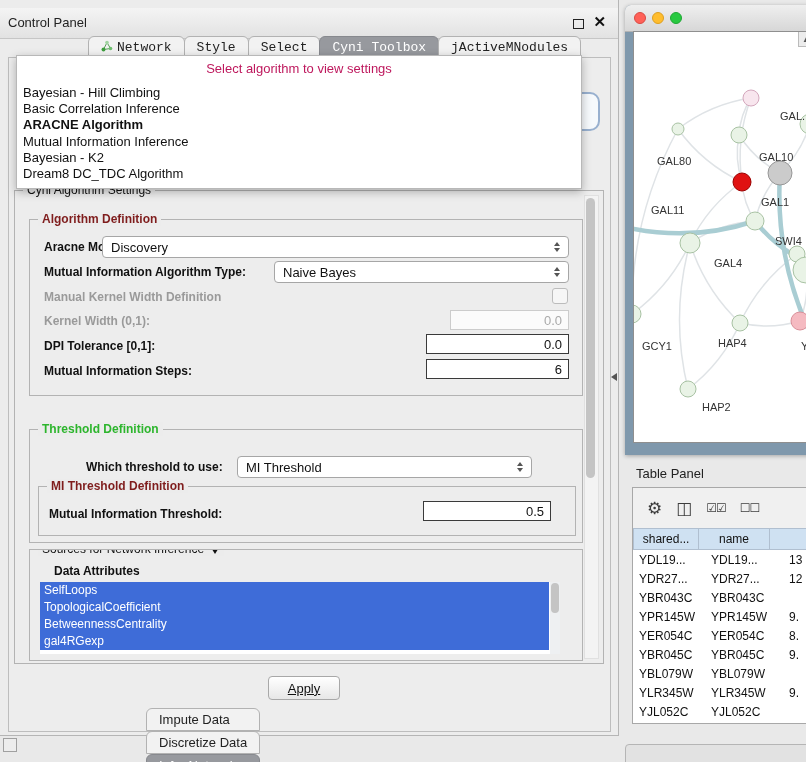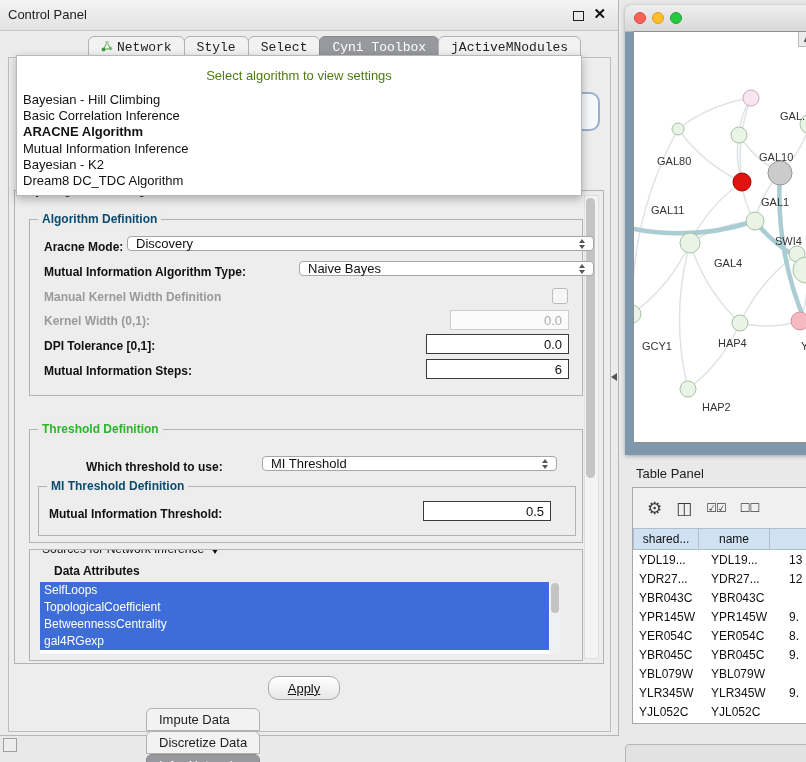--- a/index.html
+++ b/index.html
@@ -3,56 +3,56 @@
 <meta charset="utf-8">
 <style>
   html,body{margin:0;padding:0;}
   body{width:806px;height:762px;position:relative;overflow:hidden;background:#e9e9e9;
        font-family:"Liberation Sans",sans-serif;color:#111;}
   .abs{position:absolute;}
 
   
   #control-panel{left:0;top:0;width:618px;height:735px;background:#ececec;
     border-right:1px solid #b5b5b5;border-bottom:1px solid #b5b5b5;}
-  #cp-titlebar{left:0;top:0;right:0;height:30px;background:linear-gradient(#f4f4f4,#e2e2e2);
+  #cp-titlebar{left:0;top:8px;right:0;height:30px;background:linear-gradient(#f4f4f4,#e2e2e2);
     border-bottom:1px solid #c6c6c6;}
   #cp-title{left:8px;top:7px;font-size:13px;color:#222;}
   #cp-float{right:34px;top:11px;width:9px;height:8px;border:1.5px solid #222;}
   #cp-close{right:12px;top:5px;font-size:15px;font-weight:bold;color:#111;cursor:default;}
 
   #content-frame{left:8px;top:57px;width:601px;height:673px;border:1px solid #bdbdbd;background:#ededed;}
 
   
   #top-tabs{left:88px;top:36px;display:flex;z-index:5;font-family:Liberation Mono, monospace;}
   #bottom-tabs{left:146px;top:708px;display:flex;z-index:5;flex-direction:column;}
   .tab{height:21px;display:flex;align-items:center;gap:4px;padding:0 12px;background:#f2f2f2;
     border:1px solid #b2b2b2;margin-right:-1px;border-radius:6px 6px 0 0;font-size:13px;color:#222;}
   .tab.active{background:#97999e;color:#fff;border-color:#87898e;}
 
   
   #algo-popup{left:16px;top:55px;width:564px;background:#fff;border:1px solid #b8b8b8;
     box-shadow:0 3px 9px rgba(0,0,0,.28);z-index:60;}
-  #algo-placeholder{text-align:center;color:#4d7c0f;font-size:13px;padding:12px 0 9px 0;}
+  #algo-placeholder{text-align:center;color:#be185d;font-size:13px;padding:5px 0 9px 0;}
   #algo-list{list-style:none;margin:0;padding:0 0 6px 4px;}
   #algo-list li{font-size:13px;line-height:16.2px;padding-left:2px;white-space:nowrap;}
   #algo-list li.selected{font-weight:bold;}
   #obscured-control{left:556px;top:92px;width:40px;height:35px;border:2px solid #98b0cf;
     border-radius:10px;background:#f6f9fc;z-index:10;}
 
   
   .group{position:absolute;border:1px solid #b3b3b3;}
   .gtitle{position:absolute;top:-8px;left:8px;background:#ececec;padding:0 4px;font-size:12px;white-space:nowrap;}
   .gtitle.bold{font-weight:bold;}
-  .blue{color:#0c4a6e;} .green{color:#2db52d;}
+  .blue{color:#7f1d1d;} .green{color:#2db52d;}
 
   .lbl{position:absolute;font-size:12px;font-weight:bold;color:#111;white-space:nowrap;}
   .lbl.dis{color:#9a9a9a;}
 
-  .mac-select{position:absolute;height:15px;background:#fff;border:1px solid #a6a6a6;border-radius:4px;
-    display:flex;align-items:center;padding:0 8px;font-size:13px;box-sizing:border-box;margin-left:25px;}
+  .mac-select{position:absolute;height:22px;background:#fff;border:1px solid #a6a6a6;border-radius:4px;
+    display:flex;align-items:center;padding:0 8px;font-size:13px;box-sizing:border-box;}
   .sel-arrows{margin-left:auto;display:flex;flex-direction:column;gap:2px;}
   .sel-arrows i{width:0;height:0;border-left:3.5px solid transparent;border-right:3.5px solid transparent;}
   .sel-arrows .up{border-bottom:4px solid #555;}
   .sel-arrows .dn{border-top:4px solid #555;}
 
   .field{position:absolute;height:20px;background:#fff;border:1px solid #999;font-size:13px;
     display:flex;align-items:center;justify-content:flex-end;padding:0 6px;box-sizing:border-box;}
   .field.strong{border:1px solid #3a3a3a;}
   .field.disabled{border-color:#ccc;color:#aaa;background:#fbfbfb;}
 
@@ -68,21 +68,21 @@
   .vthumb{position:absolute;left:1px;background:#c4c4c4;border-radius:6px;}
 
   
   #attr-list{position:absolute;left:10px;top:32px;width:520px;height:72px;background:#fff;overflow:hidden;}
   #attr-list .item{height:17px;line-height:17px;font-size:12px;color:#fff;padding-left:4px;
     width:calc(100% - 11px);box-sizing:border-box;}
   #attr-scroll{position:absolute;right:0;top:0;width:10px;height:100%;background:#eef0f2;}
   #attr-scroll .vthumb{left:1px;top:1px;width:8px;height:30px;}
 
   
-  #apply-btn{left:268px;top:676px;width:70px;height:22px;border:1px solid #a8a8a8;border-radius:10px;
+  #apply-btn{left:268px;top:676px;width:70px;height:22px;border:1px solid #a8a8a8;border-radius:4px;
     background:linear-gradient(#ffffff,#e7e7e7);font-size:13px;display:flex;align-items:center;justify-content:center;text-decoration:underline;}
 
   
   #network-window{left:625px;top:5px;width:195px;height:450px;background:#7f98ac;
     border-radius:6px 6px 0 0;overflow:hidden;box-shadow:0 1px 4px rgba(0,0,0,.3);}
   #nw-titlebar{left:0;top:0;right:0;height:26px;background:linear-gradient(#efefef,#d7d7d7);
     border-bottom:1px solid #b4b4b4;}
   .light{position:absolute;top:7px;width:12px;height:12px;border-radius:50%;box-sizing:border-box;}
   #net-canvas{left:8px;top:26px;width:179px;height:410px;background:#fff;border:1px solid #8f8f8f;box-sizing:content-box;}
   #net-scrollbox{position:absolute;right:0;top:0;width:14px;height:14px;background:#ececec;

